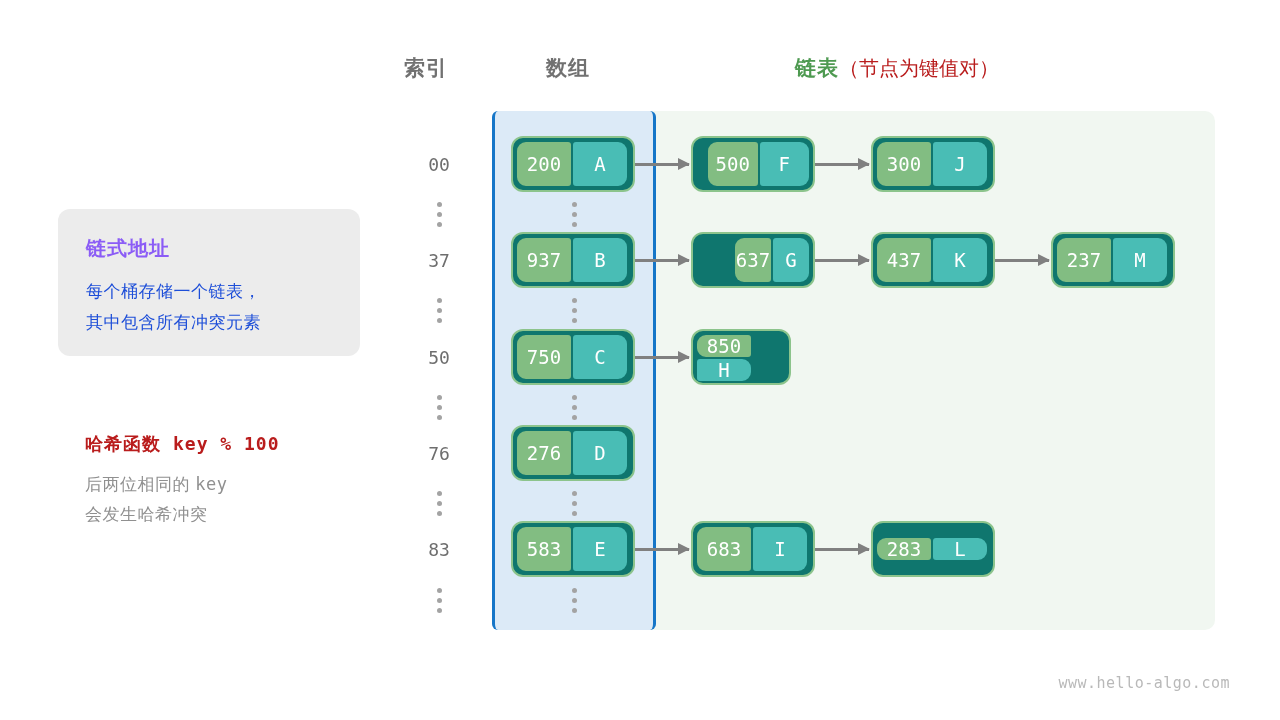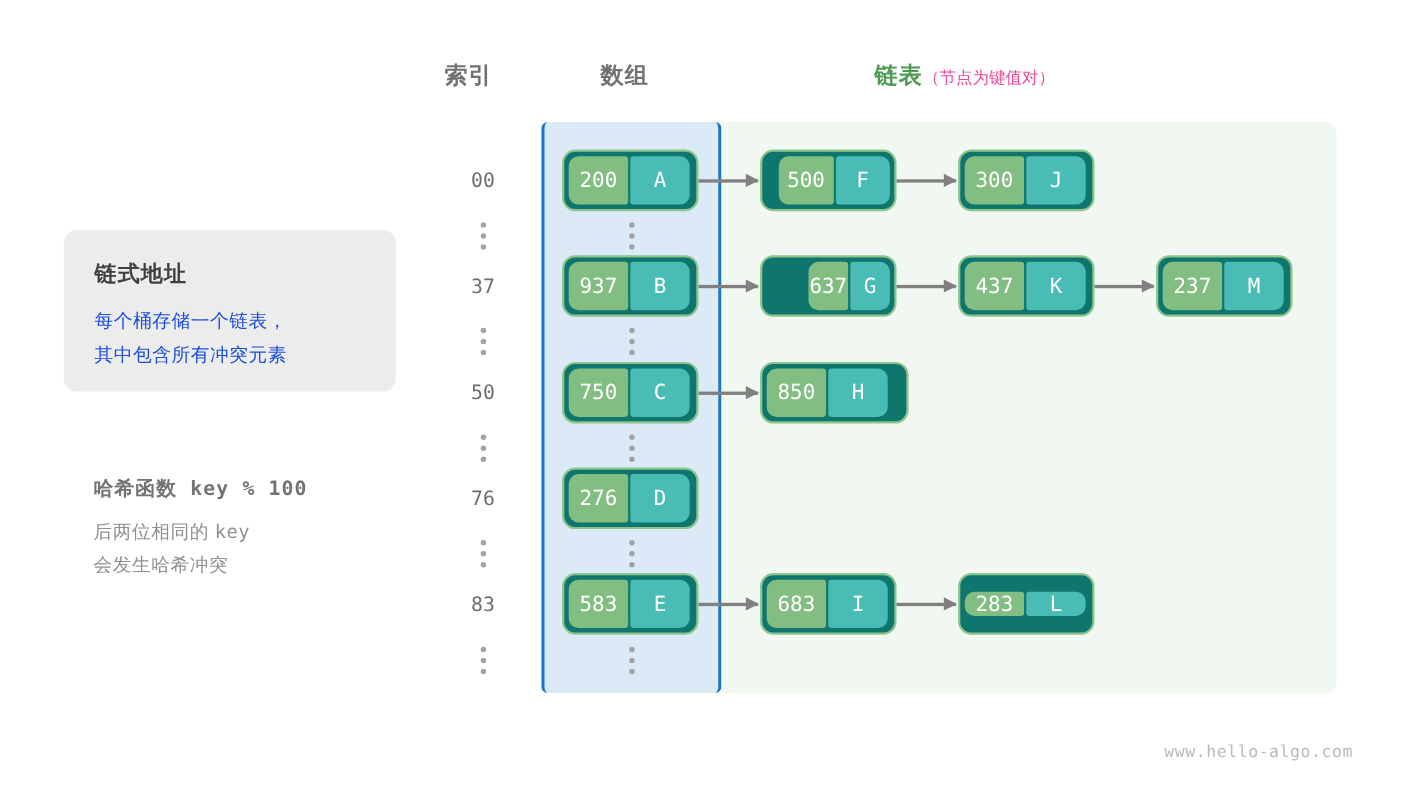--- a/index.html
+++ b/index.html
@@ -22,42 +22,42 @@
     font-size: 21px;
     color: #717171;
     letter-spacing: 1px;
     white-space: nowrap;
   }
   #hdr-index { left: 404px; top: 54px; }
   #hdr-array { left: 546px; top: 54px; }
   #hdr-list  { left: 795px; top: 54px; color: #4e9a51; }
   #hdr-list .hdr-sub {
     font-weight: normal;
-    font-size: 15px;
-    color: #ec4899;
+    font-size: 20px;
+    color: #b91c1c;
     letter-spacing: 0;
   }
 
   
   #info-card {
     position: absolute;
     left: 58px;
     top: 209px;
     width: 302px;
     height: 147px;
     background: #ececec;
     border-radius: 12px;
   }
   #info-card .card-title {
     position: absolute;
     left: 28px;
     top: 26px;
     font-size: 20px;
     font-weight: bold;
-    color: #404040;
+    color: #8b5cf6;
     letter-spacing: 1px;
   }
   #info-card .card-body {
     position: absolute;
     left: 28px;
     top: 67px;
     font-size: 17px;
     line-height: 31px;
     color: #1d4ed8;
     letter-spacing: 0.5px;
@@ -66,21 +66,21 @@
   
   #hash-note {
     position: absolute;
     left: 85px;
     top: 432px;
     width: 300px;
   }
   #hash-note .hn-title {
     font-size: 18px;
     font-weight: bold;
-    color: #737373;
+    color: #b91c1c;
     letter-spacing: 1px;
     white-space: nowrap;
   }
   #hash-note .hn-title .mono {
     font-family: "DejaVu Sans Mono", "Liberation Mono", monospace;
     font-weight: bold;
     font-size: 18px;
   }
   #hash-note .hn-body {
     margin-top: 13px;
@@ -330,21 +330,21 @@
     <div class="arr-dots" style="top: 395px; left: 539px;">
       <i></i>
       <i></i>
       <i></i>
     </div>
     <div class="node" style="left: 511px; top: 329px; width: 124px;">
       <div class="key">750</div>
       <div class="val">C</div>
     </div>
     <div class="arrow" style="left: 635px; width: 54px; top: 356px;"></div>
-    <div class="node" style="left: 691px; top: 329px; width: 135px;">
+    <div class="node" style="left: 691px; top: 329px; width: 100px; flex-direction: column;">
       <div class="key">850</div>
       <div class="val">H</div>
     </div>
     <div class="arr-dots" style="top: 491px; left: 539px;">
       <i></i>
       <i></i>
       <i></i>
     </div>
     <div class="node" style="left: 511px; top: 425px; width: 124px;">
       <div class="key">276</div>

